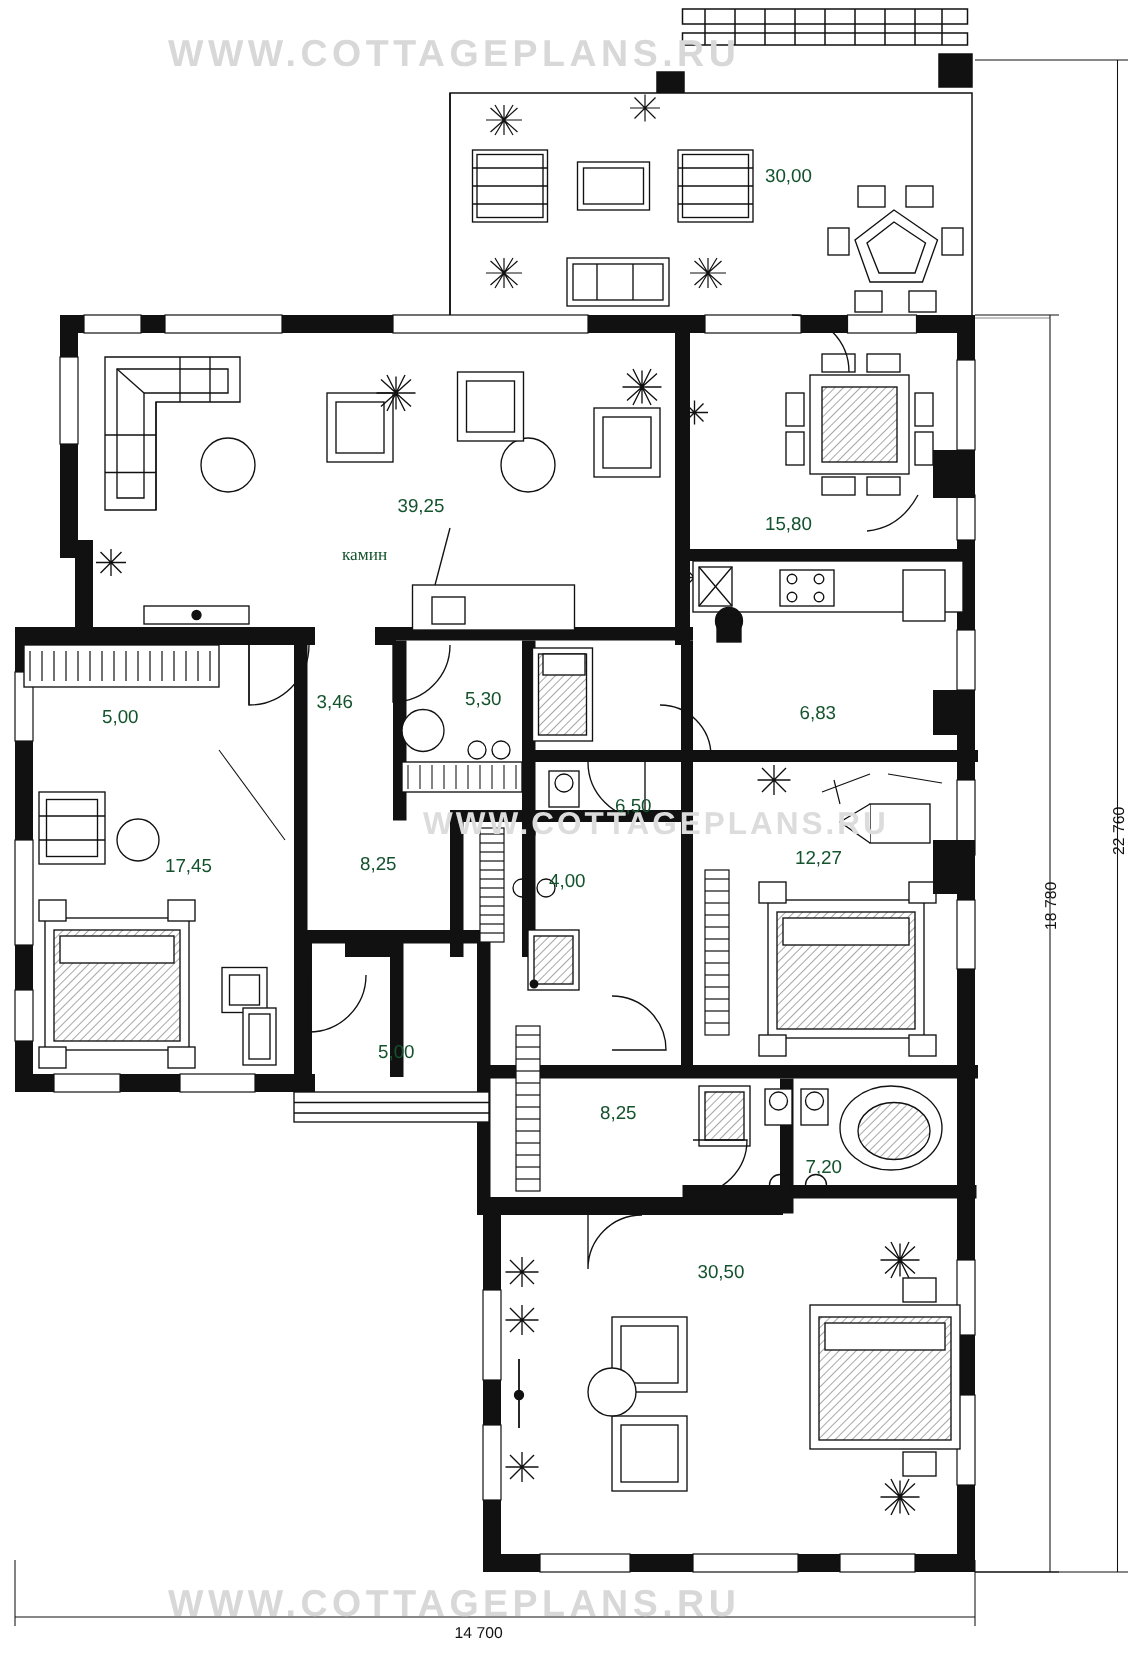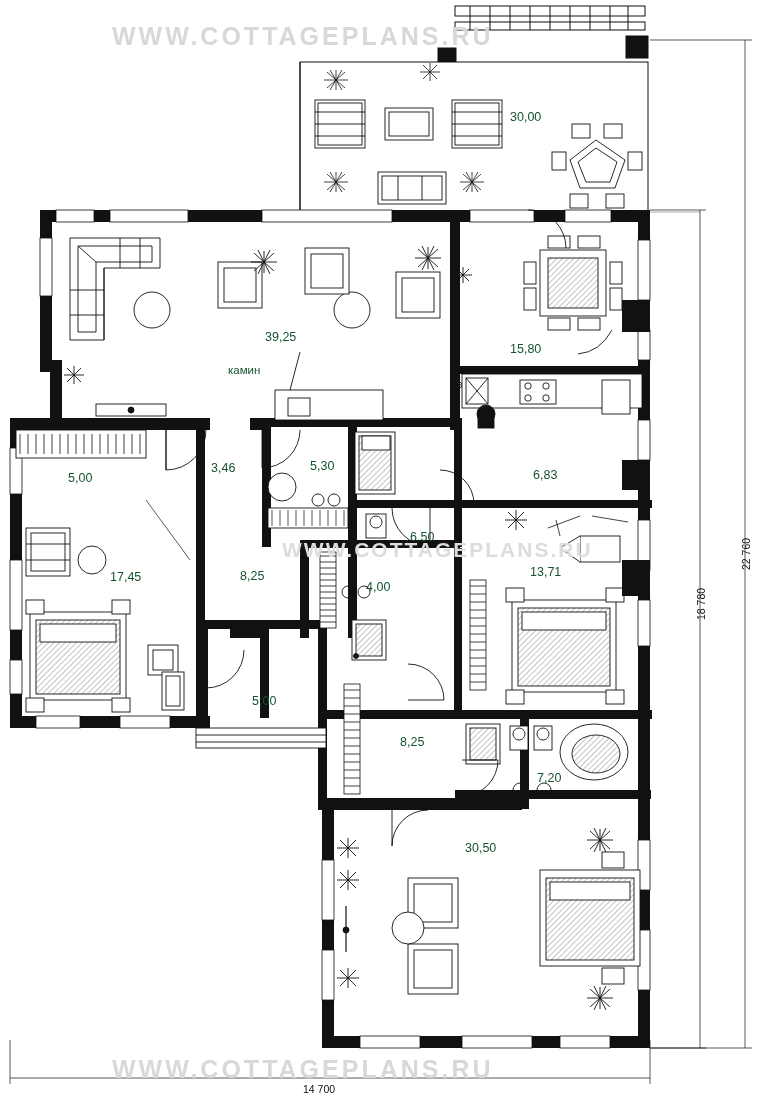--- a/index.html
+++ b/index.html
@@ -498,23 +498,23 @@
 <div class="lbl" style="left:265px;top:330px;">39,25</div>
 <div class="lbl" style="left:510px;top:342px;">15,80</div>
 <div class="lbl" style="left:533px;top:468px;">6,83</div>
 <div class="lbl" style="left:68px;top:471px;">5,00</div>
 <div class="lbl" style="left:211px;top:461px;">3,46</div>
 <div class="lbl" style="left:310px;top:459px;">5,30</div>
 <div class="lbl" style="left:110px;top:570px;">17,45</div>
 <div class="lbl" style="left:240px;top:569px;">8,25</div>
 <div class="lbl" style="left:410px;top:530px;">6,50</div>
 <div class="lbl" style="left:366px;top:580px;">4,00</div>
-<div class="lbl" style="left:530px;top:565px;">13,71</div>
+<div class="lbl" style="left:530px;top:565px;">12,27</div>
 <div class="lbl" style="left:252px;top:694px;">5,00</div>
 <div class="lbl" style="left:400px;top:735px;">8,25</div>
 <div class="lbl" style="left:526px;top:771px;margin-left:11px;">7,20</div>
 <div class="lbl" style="left:465px;top:841px;">30,50</div>
 
-<div class="lbl sm" style="left:228px;top:364px;">камин</div>
+<div class="lbl sm" style="left:228px;top:364px;font-family:Liberation Serif, serif;">камин</div>
 
 <div class="dim" style="left:303px;top:1083px;">14 700</div>
 <div class="dim vert" style="left:740px;top:570px;">22 760</div>
 <div class="dim vert" style="left:695px;top:620px;">18 780</div>
 
 </body></html>

